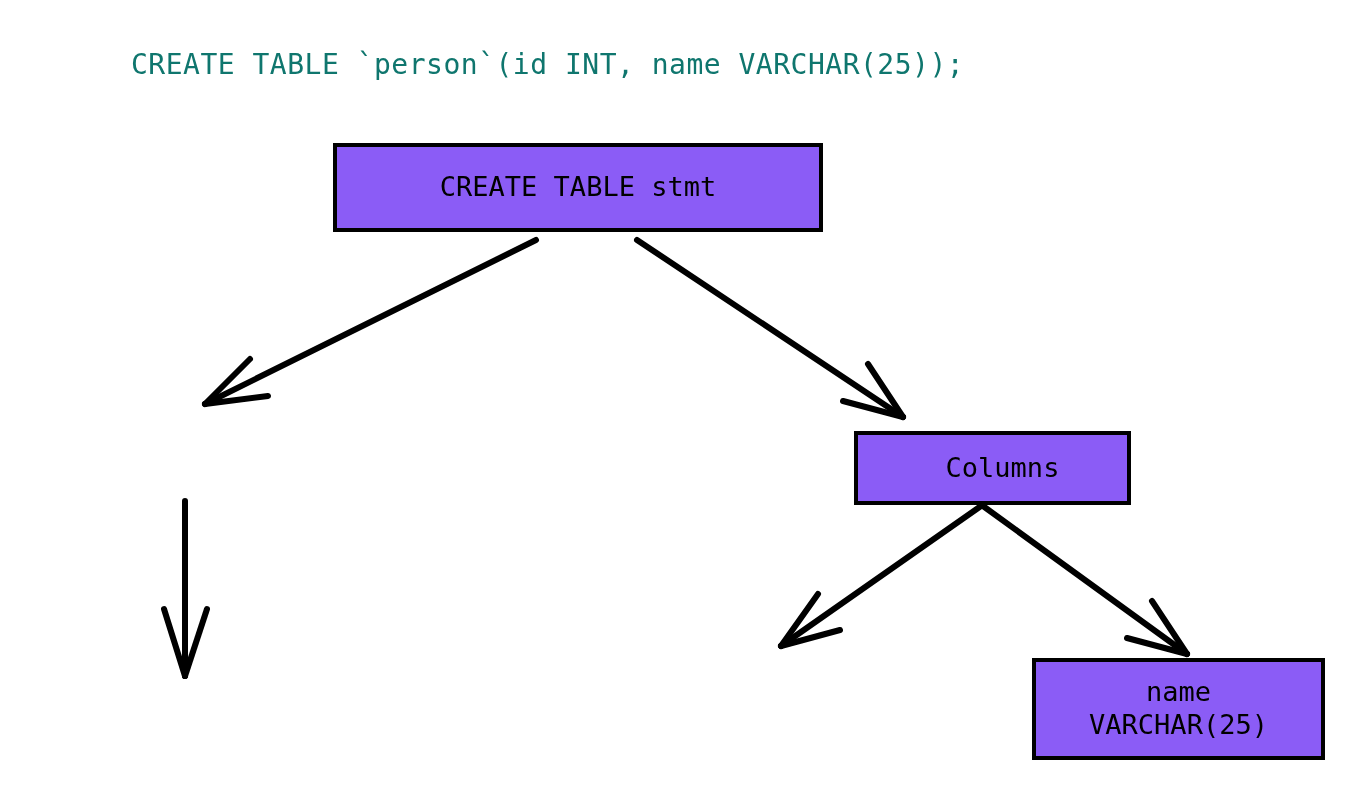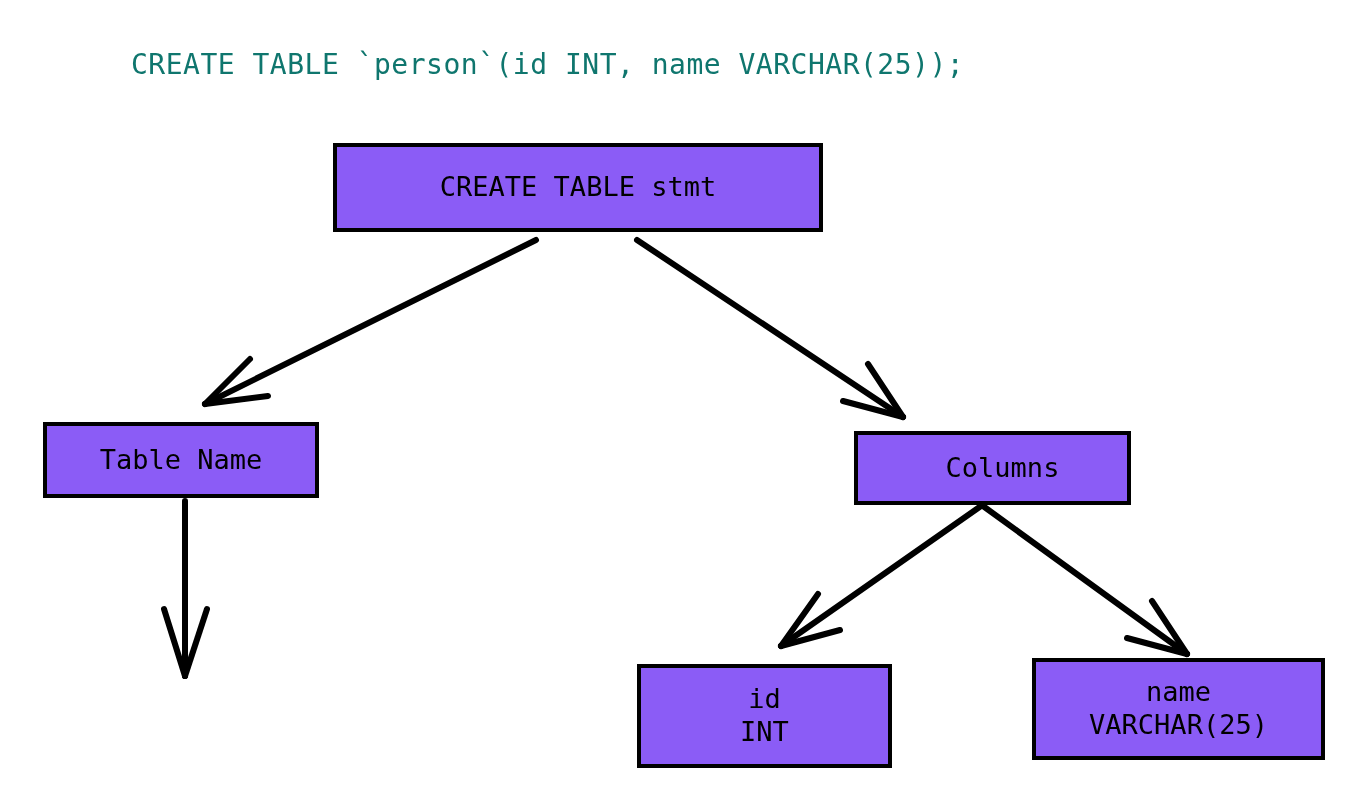--- a/index.html
+++ b/index.html
@@ -100,32 +100,25 @@
       <line class="shaft" x1="983" y1="506" x2="1187" y2="654"></line>
       <line class="barb" x1="1187" y1="654" x2="1152" y2="601"></line>
       <line class="barb" x1="1187" y1="654" x2="1127" y2="638"></line>
     </g>
   </svg>
 
   <div class="node" style="left:333px; top:143px; width:490px; height:89px;">
     <span class="line">CREATE TABLE stmt</span>
   </div>
 
-  <div class="node" style="left:43px; top:422px; width:276px; height:76px;">
-    <span class="line">Table Name</span>
-  </div>
 
   <div class="node" style="left:854px; top:431px; width:277px; height:74px;padding-left:20px;">
     <span class="line">Columns</span>
   </div>
 
 
-  <div class="node" style="left:637px; top:664px; width:255px; height:104px;">
-    <span class="line">id</span>
-    <span class="line">INT</span>
-  </div>
 
   <div class="node" style="left:1032px; top:658px; width:293px; height:102px;">
     <span class="line">name</span>
     <span class="line">VARCHAR(25)</span>
   </div>
 
 </div>
 
 </body></html>

